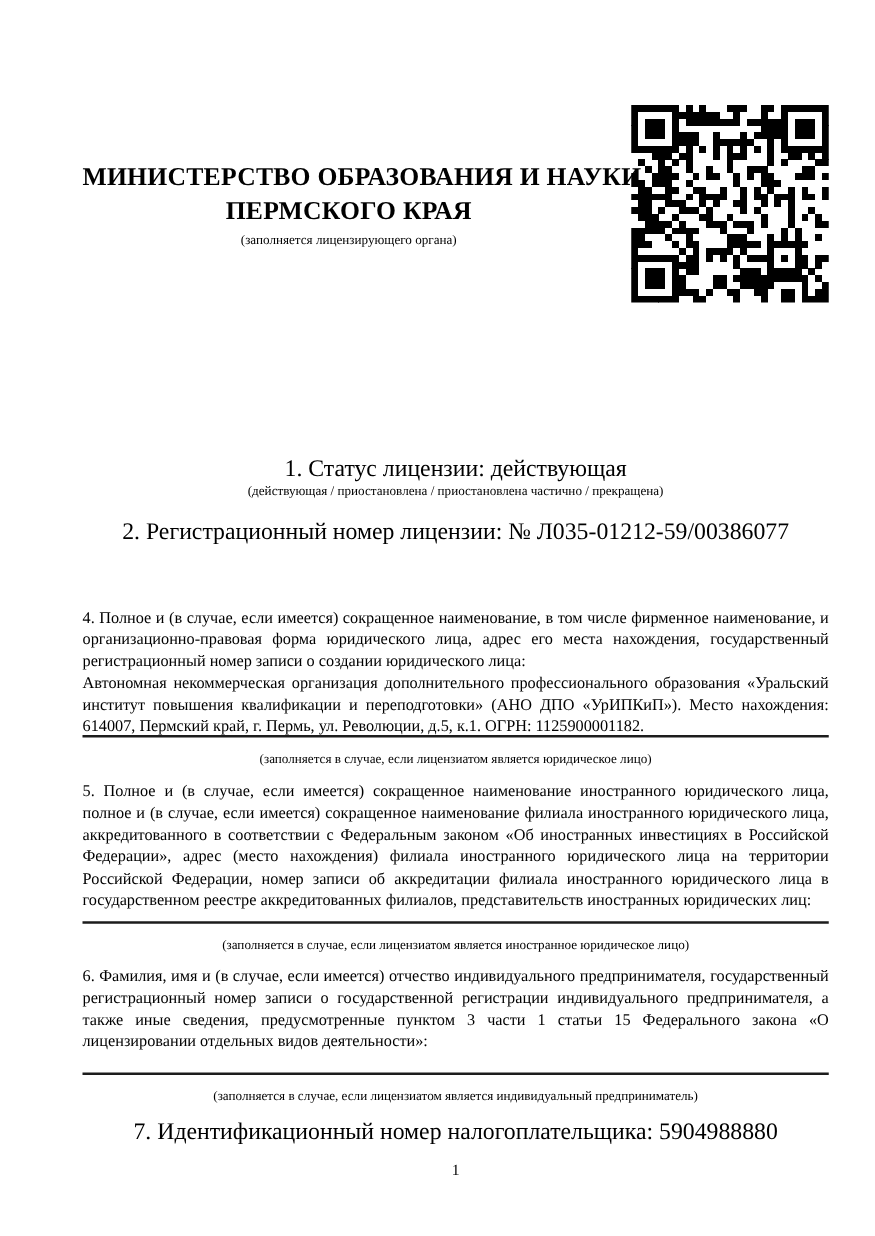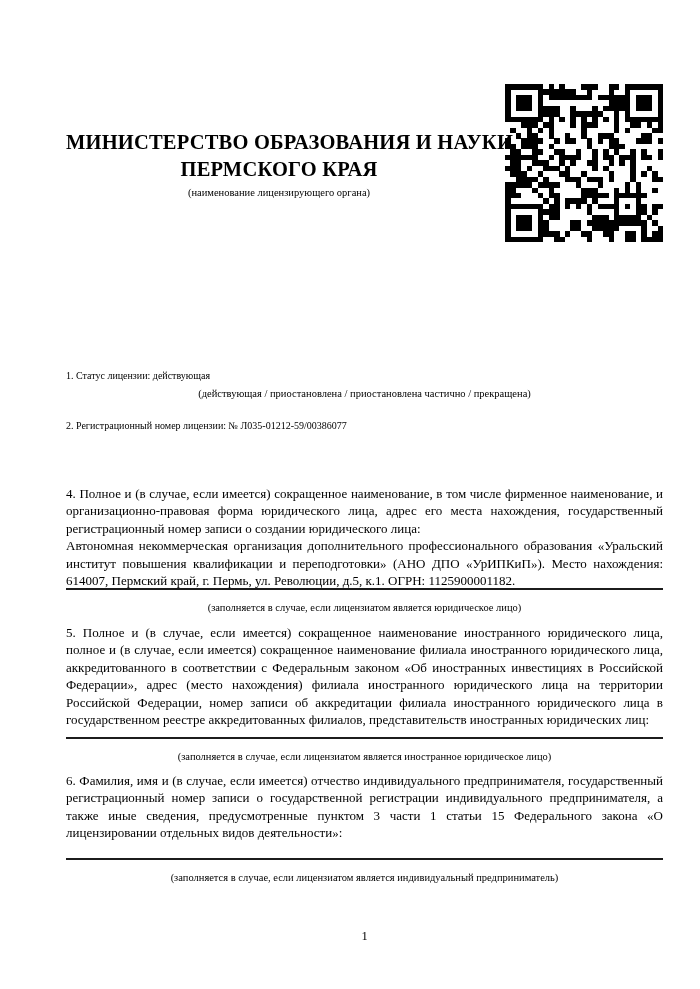--- a/index.html
+++ b/index.html
@@ -42,21 +42,21 @@
     position: absolute;
     left: 66px;
     right: 37px;
   }
   .doc-title {
     top: 302px;
     text-align: center;
     font-size: 13px;
     line-height: 18px;
   }
-  .body-line { font-size: 10px; line-height: 17.5px; }
+  .body-line { font-size: 19px; line-height: 17.5px; text-align: center; }
   .para {
     font-size: 13px;
     line-height: 17.4px;
     text-align: justify;
   }
   .small-caption {
     text-align: center;
     font-size: 10.5px;
     line-height: 13px;
   }
@@ -86,21 +86,21 @@
   }
 </style>
 </head>
 <body>
 
 <div class="page">
 
   <div class="ministry-block">
     <div class="ministry-line">МИНИСТЕРСТВО ОБРАЗОВАНИЯ И НАУКИ</div>
     <div class="ministry-line">ПЕРМСКОГО КРАЯ</div>
-    <div class="ministry-caption">(наименование лицензирующего органа)</div>
+    <div class="ministry-caption">(заполняется лицензирующего органа)</div>
   </div>
 
   <div class="qr">
     <svg width="158" height="158" viewBox="0 0 158 158" shape-rendering="crispEdges">
         <rect x="0.00" y="0.00" width="5.50" height="5.50" fill="#000000"></rect>
         <rect x="5.45" y="0.00" width="5.50" height="5.50" fill="#000000"></rect>
         <rect x="10.90" y="0.00" width="5.50" height="5.50" fill="#000000"></rect>
         <rect x="16.34" y="0.00" width="5.50" height="5.50" fill="#000000"></rect>
         <rect x="21.79" y="0.00" width="5.50" height="5.50" fill="#000000"></rect>
         <rect x="27.24" y="0.00" width="5.50" height="5.50" fill="#000000"></rect>
@@ -553,16 +553,17 @@
     <hr class="rule">
     <div class="small-caption cap-after-rule">(заполняется в случае, если лицензиатом является иностранное юридическое лицо)</div>
   </div>
 
   <div class="sec item6">
     <div class="para">6. Фамилия, имя и (в случае, если имеется) отчество индивидуального предпринимателя, государственный регистрационный номер записи о государственной регистрации индивидуального предпринимателя, а также иные сведения, предусмотренные пунктом 3 части 1 статьи 15 Федерального закона «О лицензировании отдельных видов деятельности»:</div>
     <hr class="rule">
     <div class="small-caption cap-after-rule">(заполняется в случае, если лицензиатом является индивидуальный предприниматель)</div>
   </div>
 
+  <div class="sec item7 body-line">7. Идентификационный номер налогоплательщика: 5904988880</div>
 
   <div class="sec page-number">1</div>
 
 </div>
 
 </body></html>

